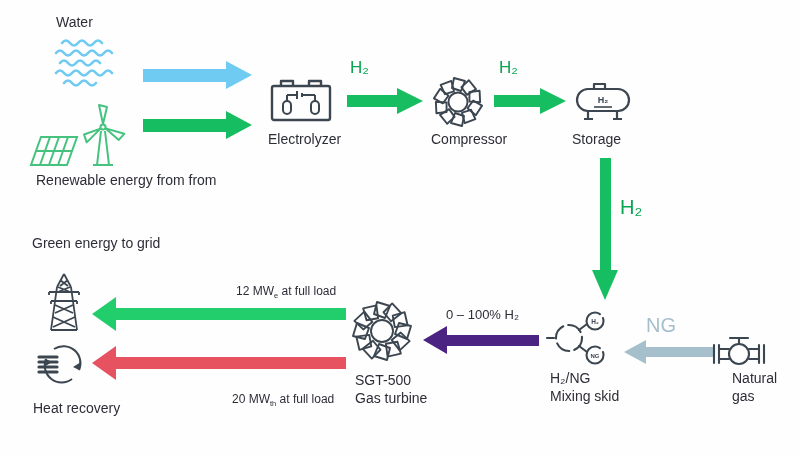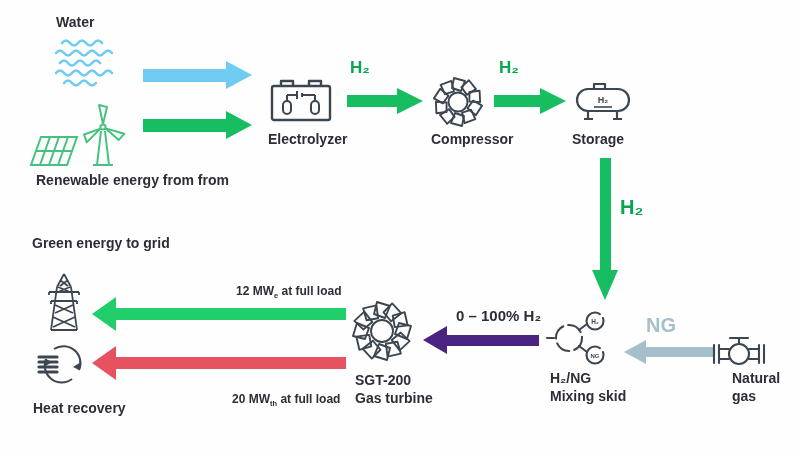--- a/index.html
+++ b/index.html
@@ -1,18 +1,18 @@
 <!DOCTYPE html>
 <html style="--light-blue: #6fcbf1; --flow-green: #17be61; --bright-green: #22cd6b; --red: #e6525f; --purple: #4b2383; --gray-blue: #a6bfcc; --h2-green: #0aa551; --icon-stroke: #3c4650; --icon-green: #45c27e; --text: #2d2d38;"><head>
 <meta charset="utf-8">
 <style>
   html,body{margin:0;padding:0;}
   body{width:800px;height:456px;position:relative;background:#fefefe;
        font-family:"Liberation Sans",sans-serif;overflow:hidden;}
-  .lbl{position:absolute;font-weight:700;color:var(--text,#2d2d38);font-size:14px;line-height:1.32;white-space:nowrap;}
+  .lbl{position:absolute;font-weight:400;color:var(--text,#2d2d38);font-size:14px;line-height:1.32;white-space:nowrap;}
   .sm{font-size:12px;}
   .h2lbl{color:var(--h2-green,#0aa551);}
   sub{font-size:0.62em;}
   .icon{position:absolute;display:block;}
   .icon svg{display:block;width:100%;height:100%;}
   .arr{position:absolute;display:flex;align-items:center;}
   .arr.down{flex-direction:column;align-items:center;}
   .arr .sh{background:currentColor;}
   .arr .hd{width:0;height:0;}
   .c-blue{color:var(--light-blue,#6fcbf1);}
@@ -174,21 +174,21 @@
         <path d="M5,16 V34 M10,16 V34 M10,20 H20 M10,30 H20"></path>
         <path d="M55,16 V34 M50,16 V34 M40,20 H50 M40,30 H50"></path>
       </g>
     </svg>
   </span>
   <div class="lbl" style="left:732px;top:369px">
     <div>Natural</div>
     <div>gas</div>
   </div>
 
-  <div class="lbl sm" style="left:456px;top:306px;font-size:15px">0 – 100% H₂</div>
+  <div class="lbl sm" style="left:446px;top:306px;font-size:13px">0 – 100% H₂</div>
   <div class="arr c-purple" style="left:423px;top:326px">
     <div class="hd" style="border-top:14px solid transparent;border-bottom:14px solid transparent;border-right:24px solid currentColor"></div>
     <div class="sh" style="width:92px;height:11px"></div>
   </div>
 
   <span class="icon" style="left:350px;top:299px;width:64px;height:64px">
     <svg viewBox="0 0 64 64">
       <g class="stroke-dark" stroke-width="1.9" stroke-linejoin="round">
         <circle cx="32" cy="32" r="11"></circle>
         <path d="M27,3 L40,7 L35,19 L24,15 Z"></path>
@@ -200,21 +200,21 @@
         <path d="M27,3 L40,7 L35,19 L24,15 Z" transform="rotate(180 32 32)"></path>
         <path d="M27,3 L40,7 L35,19 L24,15 Z" transform="rotate(210 32 32)"></path>
         <path d="M27,3 L40,7 L35,19 L24,15 Z" transform="rotate(240 32 32)"></path>
         <path d="M27,3 L40,7 L35,19 L24,15 Z" transform="rotate(270 32 32)"></path>
         <path d="M27,3 L40,7 L35,19 L24,15 Z" transform="rotate(300 32 32)"></path>
         <path d="M27,3 L40,7 L35,19 L24,15 Z" transform="rotate(330 32 32)"></path>
       </g>
     </svg>
   </span>
   <div class="lbl" style="left:355px;top:371px">
-    <div>SGT-200</div>
+    <div>SGT-500</div>
     <div>Gas turbine</div>
   </div>
 
   <div class="lbl sm" style="left:236px;top:284px">
     <span>12 MW</span><sub>e</sub><span> at full load</span>
   </div>
   <div class="arr c-green2" style="left:92px;top:297px">
     <div class="hd" style="border-top:17px solid transparent;border-bottom:17px solid transparent;border-right:24px solid currentColor"></div>
     <div class="sh" style="width:230px;height:12px"></div>
   </div>

